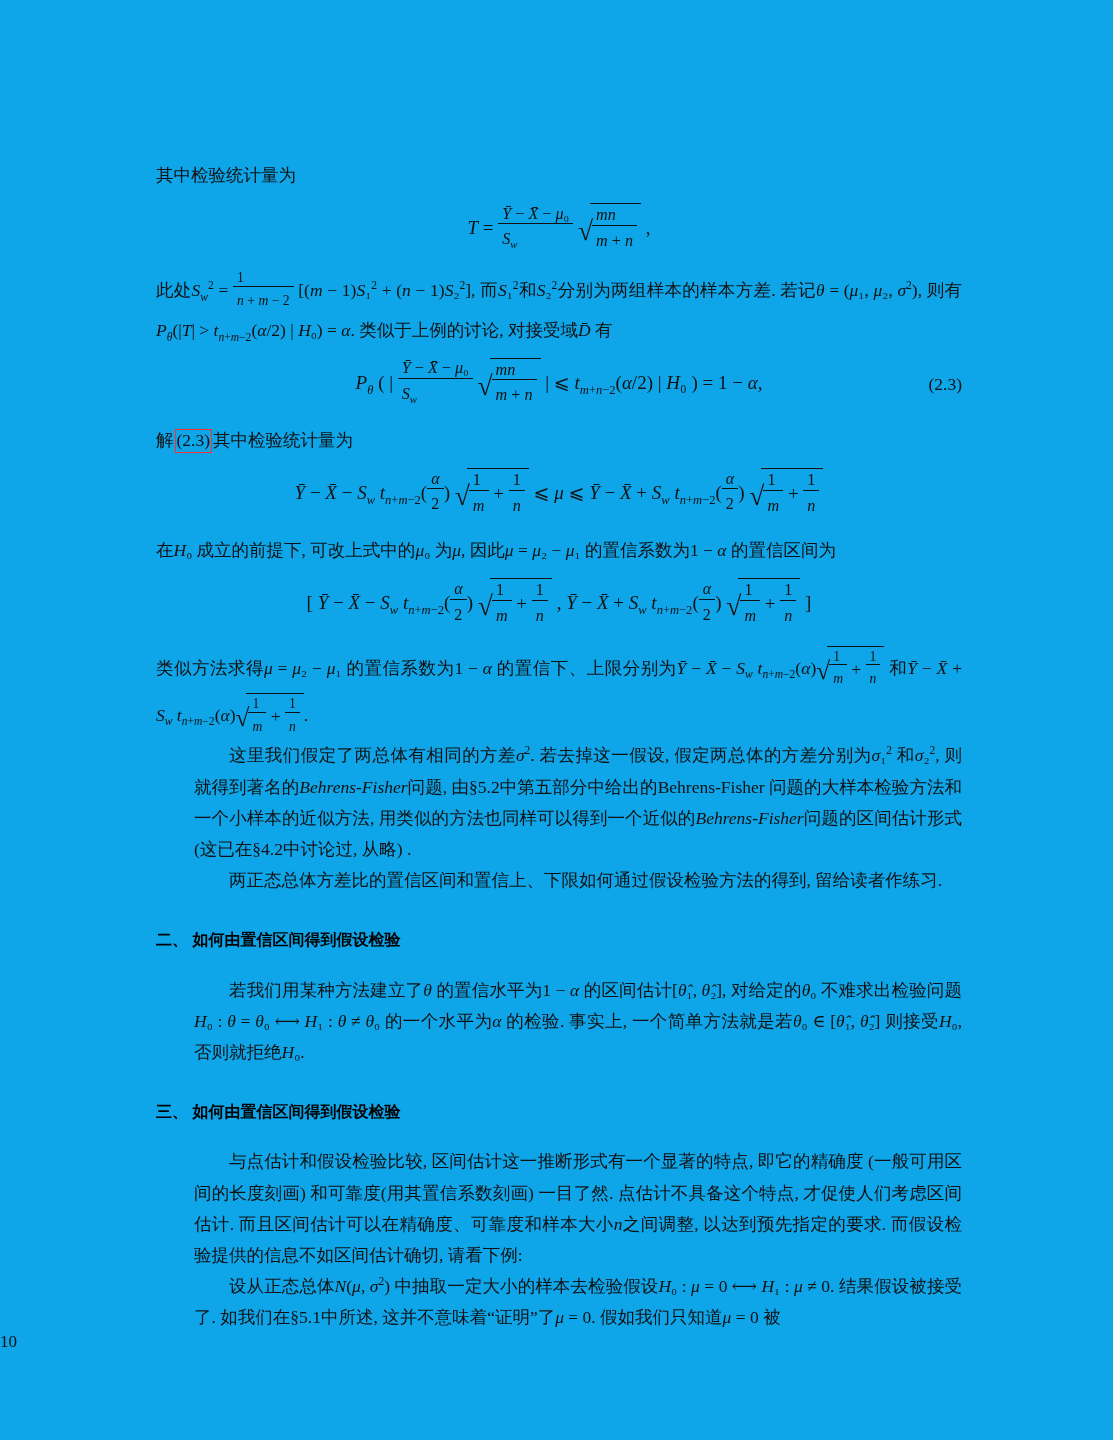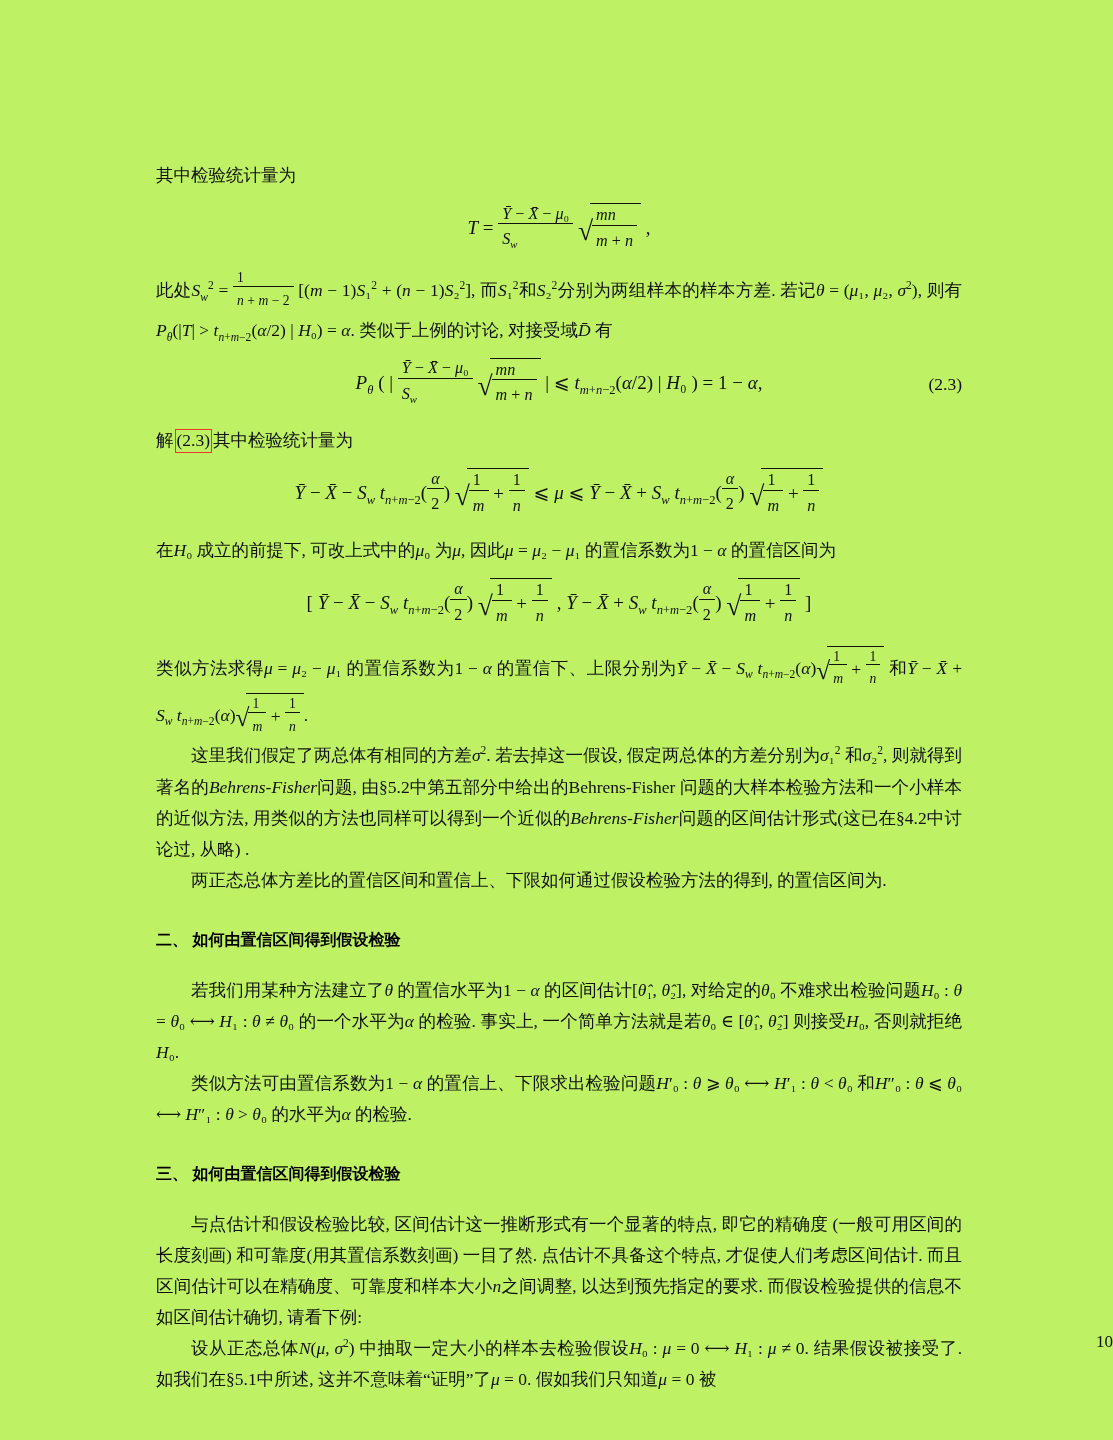--- a/index.html
+++ b/index.html
@@ -1,25 +1,25 @@
 <!DOCTYPE html>
 <html><head>
 <meta charset="utf-8">
 <style>
   html,body { margin:0; padding:0; background:#ffffff; }
   .page {
-    position:relative; width:1113px; height:1440px; background:#bef264;
+    position:relative; width:1113px; height:1440px; background:#0ea5e9;
     font-family:"Liberation Serif","DejaVu Serif",serif; color:#111; overflow:hidden;
   }
   .content {
     position:absolute; left:156px; top:160px; width:806px;
     font-size:17.5px; line-height:1.78; text-align:justify;
   }
   p { margin:0; }
-  p.indent { text-indent:2em; }
+  p.indent { text-indent:2em;margin-left:38px; }
   sup { font-size:66%; vertical-align:super; line-height:0; }
   sub { font-size:66%; vertical-align:sub; line-height:0; }
   i { font-style:italic; }
   
   .eq { text-align:center; margin:12px 0 14px; font-size:19px; line-height:1.5; text-indent:0; }
   .eq-tagged { position:relative; }
   .eq-tag { position:absolute; right:0; top:50%; transform:translateY(-50%); font-size:17.5px; }
   
   .fr { display:inline-block; vertical-align:middle; text-align:left; font-size:0.78em; line-height:1.15; }
   .eq .fr { font-size:0.85em; }
@@ -32,21 +32,21 @@
   
   .refbox { display:inline-block; border:1.5px solid #f0362a; padding:0 1px; margin:0 1px; line-height:1.25; cursor:pointer; }
   
   h2 {
     font-family:Liberation Sans, sans-serif;
     font-size:16px; font-weight:bold; color:#000;
     margin:30px 0 20px; text-align:left; text-indent:0;
   }
   .footer {
     position:absolute; left:0; top:1332px; width:100%;
-    text-align:right; font-size:17px;
+    text-align:left; font-size:17px;
   }
 </style>
 </head>
 <body>
 
 <div class="page">
   <div class="content">
 
     <p class="noindent">其中检验统计量为</p>
 
@@ -64,27 +64,26 @@
     <div class="eq"><i>Ȳ</i> − <i>X̄</i> − <i>S</i><sub><i>w</i></sub> <i>t</i><sub><i>n</i>+<i>m</i>−2</sub>(<span class="fr"><span class="n"><i>α</i></span><span class="d">2</span></span>) <span class="sq"><span class="rad">√</span><span class="bd"><span class="fr"><span class="n">1</span><span class="d"><i>m</i></span></span> + <span class="fr"><span class="n">1</span><span class="d"><i>n</i></span></span></span></span> ⩽ <i>μ</i> ⩽ <i>Ȳ</i> − <i>X̄</i> + <i>S</i><sub><i>w</i></sub> <i>t</i><sub><i>n</i>+<i>m</i>−2</sub>(<span class="fr"><span class="n"><i>α</i></span><span class="d">2</span></span>) <span class="sq"><span class="rad">√</span><span class="bd"><span class="fr"><span class="n">1</span><span class="d"><i>m</i></span></span> + <span class="fr"><span class="n">1</span><span class="d"><i>n</i></span></span></span></span></div>
 
     <p class="noindent">在<i>H</i>₀ 成立的前提下, 可改上式中的<i>μ</i>₀ 为<i>μ</i>, 因此<i>μ</i> = <i>μ</i>₂ − <i>μ</i>₁ 的置信系数为1 − <i>α</i> 的置信区间为</p>
 
     <div class="eq">[ <i>Ȳ</i> − <i>X̄</i> − <i>S</i><sub><i>w</i></sub> <i>t</i><sub><i>n</i>+<i>m</i>−2</sub>(<span class="fr"><span class="n"><i>α</i></span><span class="d">2</span></span>) <span class="sq"><span class="rad">√</span><span class="bd"><span class="fr"><span class="n">1</span><span class="d"><i>m</i></span></span> + <span class="fr"><span class="n">1</span><span class="d"><i>n</i></span></span></span></span> ,  <i>Ȳ</i> − <i>X̄</i> + <i>S</i><sub><i>w</i></sub> <i>t</i><sub><i>n</i>+<i>m</i>−2</sub>(<span class="fr"><span class="n"><i>α</i></span><span class="d">2</span></span>) <span class="sq"><span class="rad">√</span><span class="bd"><span class="fr"><span class="n">1</span><span class="d"><i>m</i></span></span> + <span class="fr"><span class="n">1</span><span class="d"><i>n</i></span></span></span></span> ]</div>
 
     <p class="noindent">类似方法求得<i>μ</i> = <i>μ</i>₂ − <i>μ</i>₁ 的置信系数为1 − <i>α</i> 的置信下、上限分别为<i>Ȳ</i> − <i>X̄</i> − <i>S</i><sub><i>w</i></sub> <i>t</i><sub><i>n</i>+<i>m</i>−2</sub>(<i>α</i>)<span class="sq"><span class="rad">√</span><span class="bd"><span class="fr"><span class="n">1</span><span class="d"><i>m</i></span></span> + <span class="fr"><span class="n">1</span><span class="d"><i>n</i></span></span></span></span> 和<i>Ȳ</i> − <i>X̄</i> + <i>S</i><sub><i>w</i></sub> <i>t</i><sub><i>n</i>+<i>m</i>−2</sub>(<i>α</i>)<span class="sq"><span class="rad">√</span><span class="bd"><span class="fr"><span class="n">1</span><span class="d"><i>m</i></span></span> + <span class="fr"><span class="n">1</span><span class="d"><i>n</i></span></span></span></span>.</p>
 
     <p class="indent">这里我们假定了两总体有相同的方差<i>σ</i><sup>2</sup>. 若去掉这一假设, 假定两总体的方差分别为<i>σ</i>₁<sup>2</sup> 和<i>σ</i>₂<sup>2</sup>, 则就得到著名的<i>Behrens-Fisher</i>问题, 由§5.2中第五部分中给出的Behrens-Fisher 问题的大样本检验方法和一个小样本的近似方法, 用类似的方法也同样可以得到一个近似的<i>Behrens-Fisher</i>问题的区间估计形式(这已在§4.2中讨论过, 从略) .</p>
 
-    <p class="indent">两正态总体方差比的置信区间和置信上、下限如何通过假设检验方法的得到, 的置信区间为.</p>
+    <p class="indent">两正态总体方差比的置信区间和置信上、下限如何通过假设检验方法的得到, 留给读者作练习.</p>
 
     <h2>二、 如何由置信区间得到假设检验</h2>
 
     <p class="indent">若我们用某种方法建立了<i>θ</i> 的置信水平为1 − <i>α</i> 的区间估计[<i>θ̂</i>₁, <i>θ̂</i>₂], 对给定的<i>θ</i>₀ 不难求出检验问题<i>H</i>₀ : <i>θ</i> = <i>θ</i>₀ ⟷ <i>H</i>₁ : <i>θ</i> ≠ <i>θ</i>₀ 的一个水平为<i>α</i> 的检验. 事实上, 一个简单方法就是若<i>θ</i>₀ ∈ [<i>θ̂</i>₁, <i>θ̂</i>₂] 则接受<i>H</i>₀, 否则就拒绝<i>H</i>₀.</p>
 
-    <p class="indent">类似方法可由置信系数为1 − <i>α</i> 的置信上、下限求出检验问题<i>H</i>′₀ : <i>θ</i> ⩾ <i>θ</i>₀ ⟷ <i>H</i>′₁ : <i>θ</i> &lt; <i>θ</i>₀ 和<i>H</i>″₀ : <i>θ</i> ⩽ <i>θ</i>₀ ⟷ <i>H</i>″₁ : <i>θ</i> &gt; <i>θ</i>₀ 的水平为<i>α</i> 的检验.</p>
 
     <h2>三、 如何由置信区间得到假设检验</h2>
 
     <p class="indent">与点估计和假设检验比较, 区间估计这一推断形式有一个显著的特点, 即它的精确度 (一般可用区间的长度刻画) 和可靠度(用其置信系数刻画) 一目了然. 点估计不具备这个特点, 才促使人们考虑区间估计. 而且区间估计可以在精确度、可靠度和样本大小<i>n</i>之间调整, 以达到预先指定的要求. 而假设检验提供的信息不如区间估计确切, 请看下例:</p>
 
     <p class="indent">设从正态总体<i>N</i>(<i>μ</i>, <i>σ</i><sup>2</sup>) 中抽取一定大小的样本去检验假设<i>H</i>₀ : <i>μ</i> = 0 ⟷ <i>H</i>₁ : <i>μ</i> ≠ 0. 结果假设被接受了. 如我们在§5.1中所述, 这并不意味着“证明”了<i>μ</i> = 0. 假如我们只知道<i>μ</i> = 0 被</p>
 
   </div>
 
   <div class="footer">10</div>

